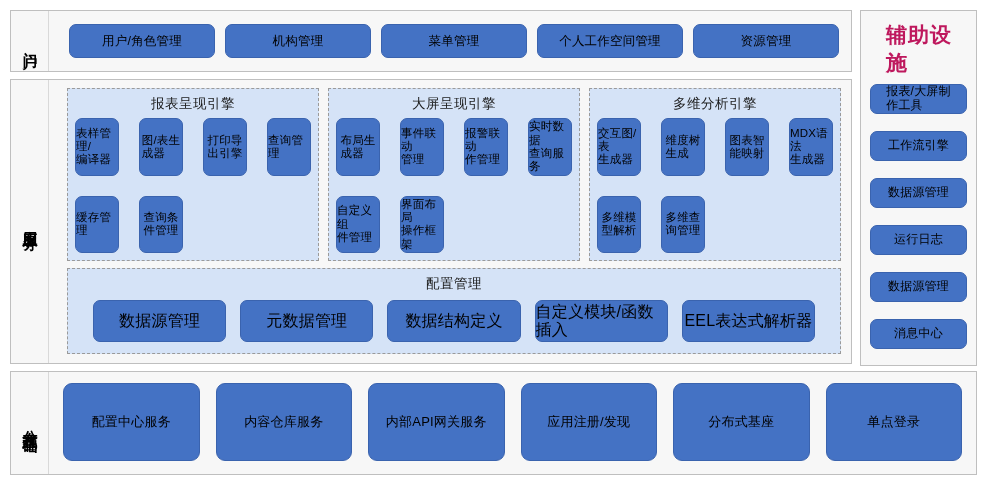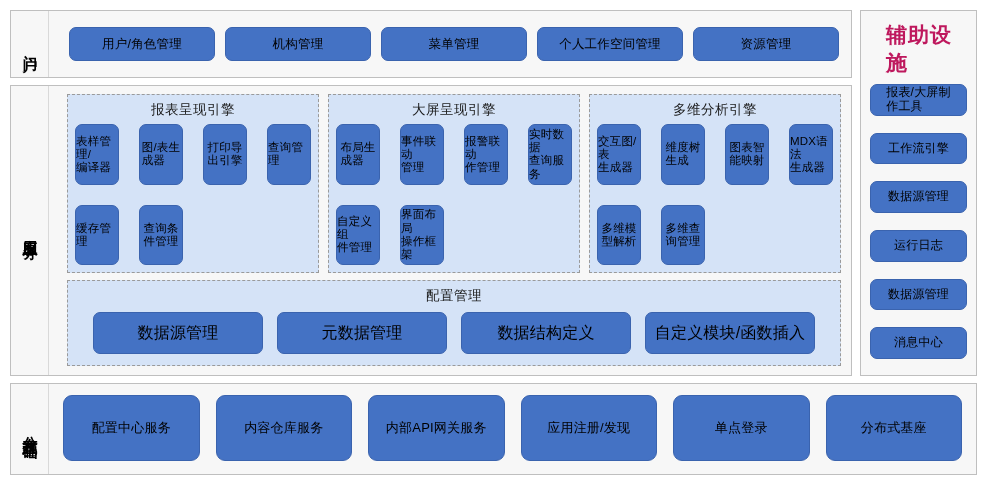--- a/index.html
+++ b/index.html
@@ -191,21 +191,21 @@
   .config-row .btn {
     flex: 1 1 0;
     font-size: 16px;
     margin: 2px 0 4px 0;
   }
 
   
   .bottom-row {
     display: flex;
     flex: 0 0 auto;
-    height: 92px;
+    height: 104px;
     margin-top: 7px;
   }
   .infra-panel { flex: 1 1 auto; }
   .infra-body {
     flex: 1 1 auto;
     display: flex;
     gap: 16px;
     align-items: stretch;
     padding: 11px 14px 13px 14px;
   }
@@ -297,20 +297,21 @@
 
             </div>
 
             <div class="group config-group">
               <div class="group-title">配置管理</div>
               <div class="config-row">
                 <div class="btn">数据源管理</div>
                 <div class="btn">元数据管理</div>
                 <div class="btn">数据结构定义</div>
                 <div class="btn">自定义模块/函数插入</div>
+                <div class="btn">EEL表达式解析器</div>
               </div>
             </div>
 
           </div>
         </div>
 
       </div>
 
       <div class="aux-col">
         <div class="aux-panel">
@@ -329,19 +330,19 @@
   </div>
 
   <div class="bottom-row">
     <div class="panel infra-panel">
       <div class="side-label">分布式基础</div>
       <div class="infra-body">
         <div class="btn">配置中心服务</div>
         <div class="btn">内容仓库服务</div>
         <div class="btn">内部API网关服务</div>
         <div class="btn">应用注册/发现</div>
+        <div class="btn">分布式基座</div>
         <div class="btn">单点登录</div>
-        <div class="btn">分布式基座</div>
       </div>
     </div>
   </div>
 
 </div>
 
 </body></html>

